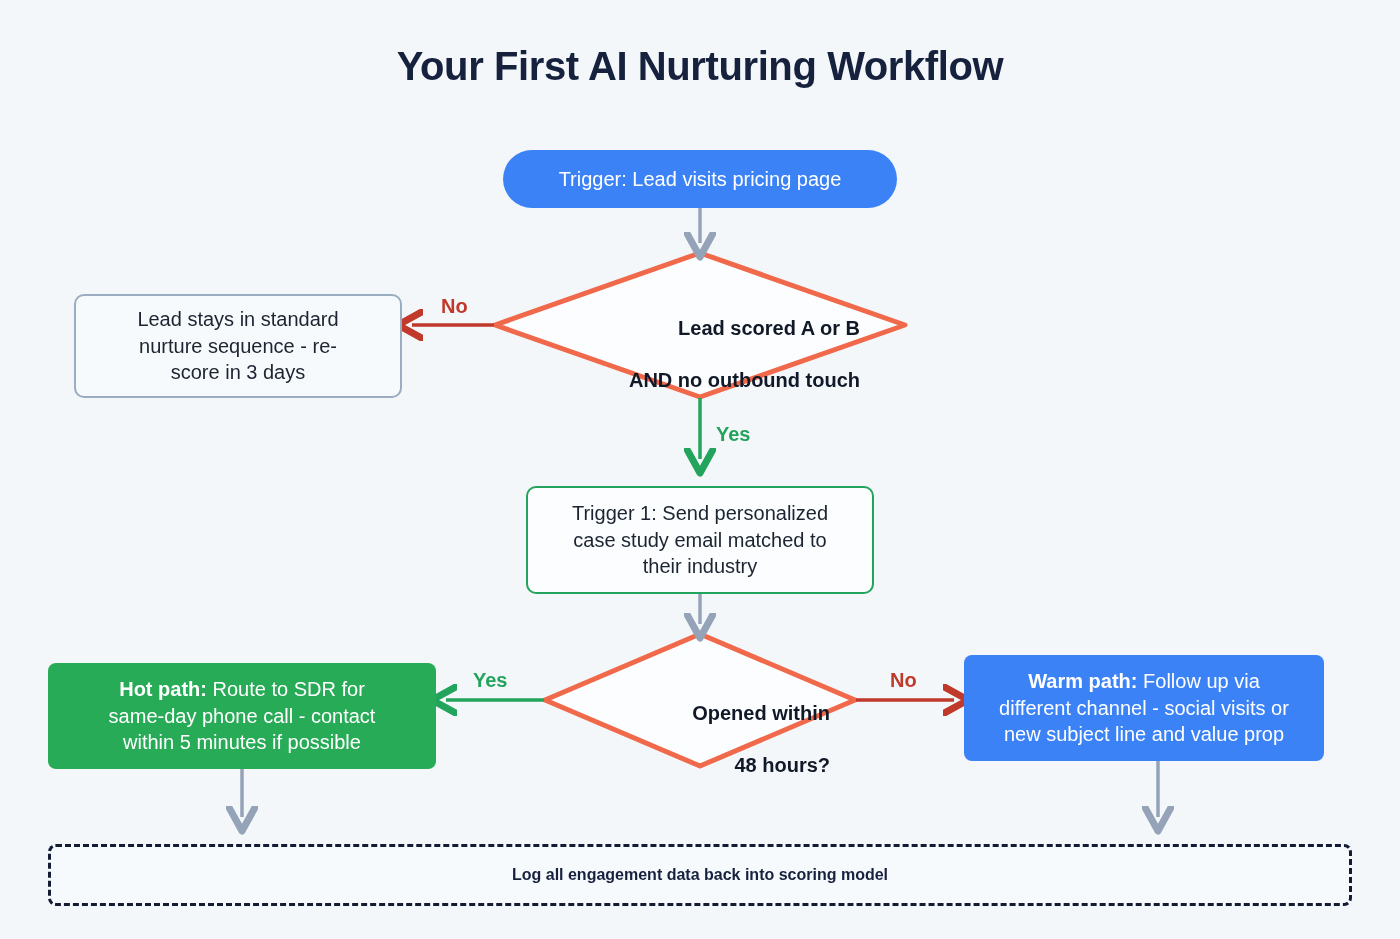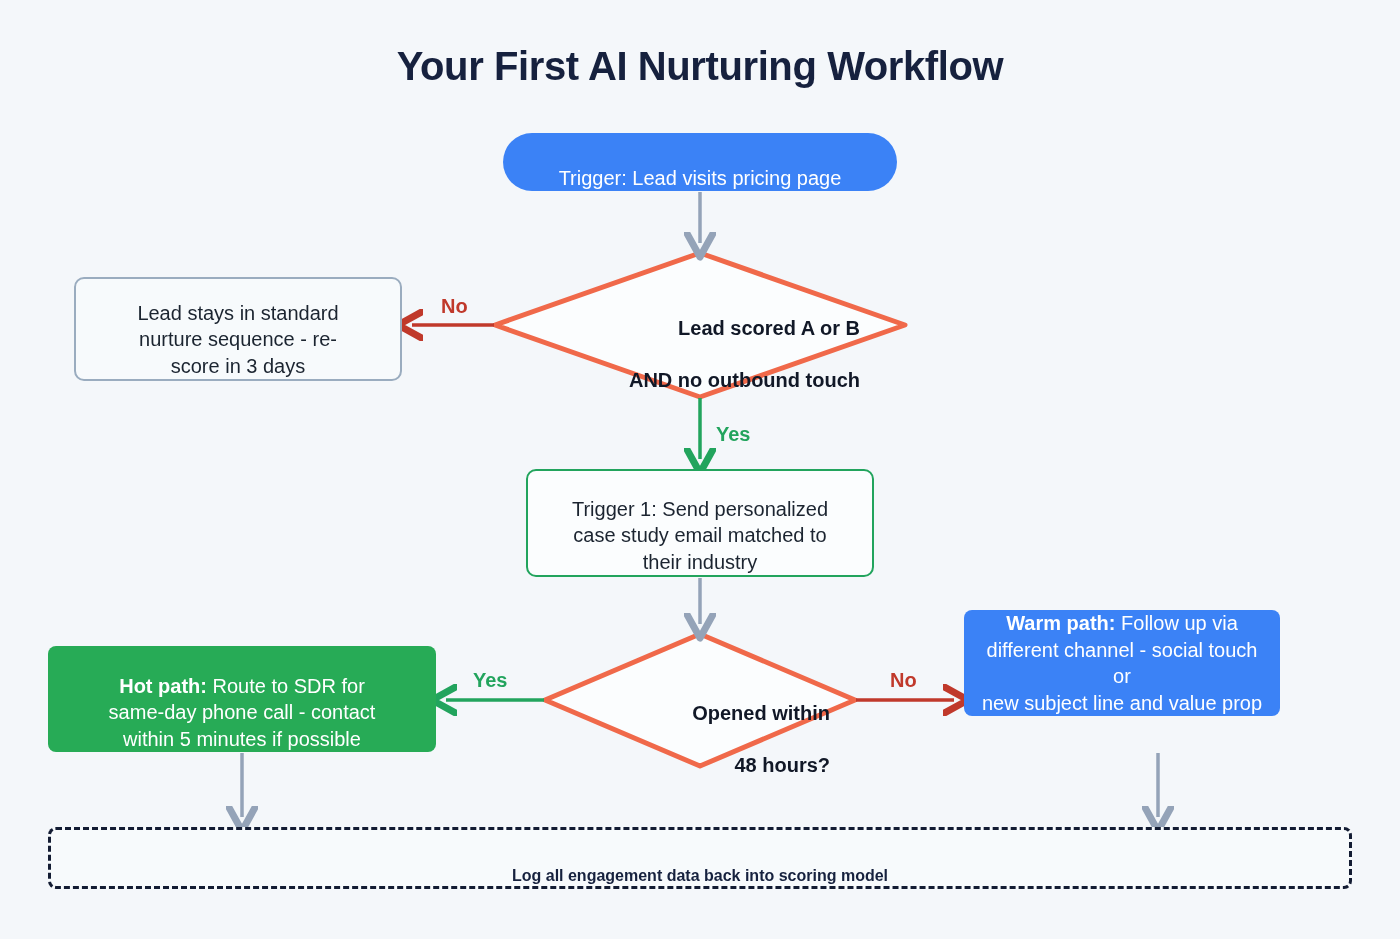--- a/index.html
+++ b/index.html
@@ -34,24 +34,25 @@
     font-size: 40px;
     font-weight: bold;
     color: #16213e;
     letter-spacing: -0.4px;
   }
 
   .node {
     position: absolute;
     box-sizing: border-box;
     display: flex;
-    align-items: flex-end;
+    align-items: center;
     justify-content: center;
     text-align: center;
     line-height: 1.32;
+    margin-top: 17px;
   }
 
   
   .n-trigger {
     left: 503px;
     top: 133px;
     width: 394px;
     height: 58px;
     background: #3b82f6;
     border-radius: 29px;
@@ -94,22 +95,22 @@
     background: #27ab56;
     border-radius: 8px;
     color: #ffffff;
     font-size: 20px;
     padding: 0 14px;
   }
 
   
   .n-blue-solid {
     left: 964px;
-    top: 610px;
-    width: 316px;
+    top: 638px;
+    width: 360px;
     height: 106px;
     background: #3b82f6;
     border-radius: 8px;
     color: #ffffff;
     font-size: 20px;
     padding: 0 14px;
   }
 
   
   .n-dashed {
@@ -233,21 +234,21 @@
     <span class="txt">
       <b>Hot path:</b><span> Route to SDR for</span><br>
       <span>same-day phone call - contact</span><br>
       <span>within 5 minutes if possible</span>
     </span>
   </div>
 
   <div class="node n-blue-solid">
     <span class="txt">
       <b>Warm path:</b><span> Follow up via</span><br>
-      <span>different channel - social touch or</span><br>
+      <span>different channel - social visits or</span><br>
       <span>new subject line and value prop</span>
     </span>
   </div>
 
   <div class="node n-dashed">
     <span class="txt">Log all engagement data back into scoring model</span>
   </div>
 
 </div>
 

